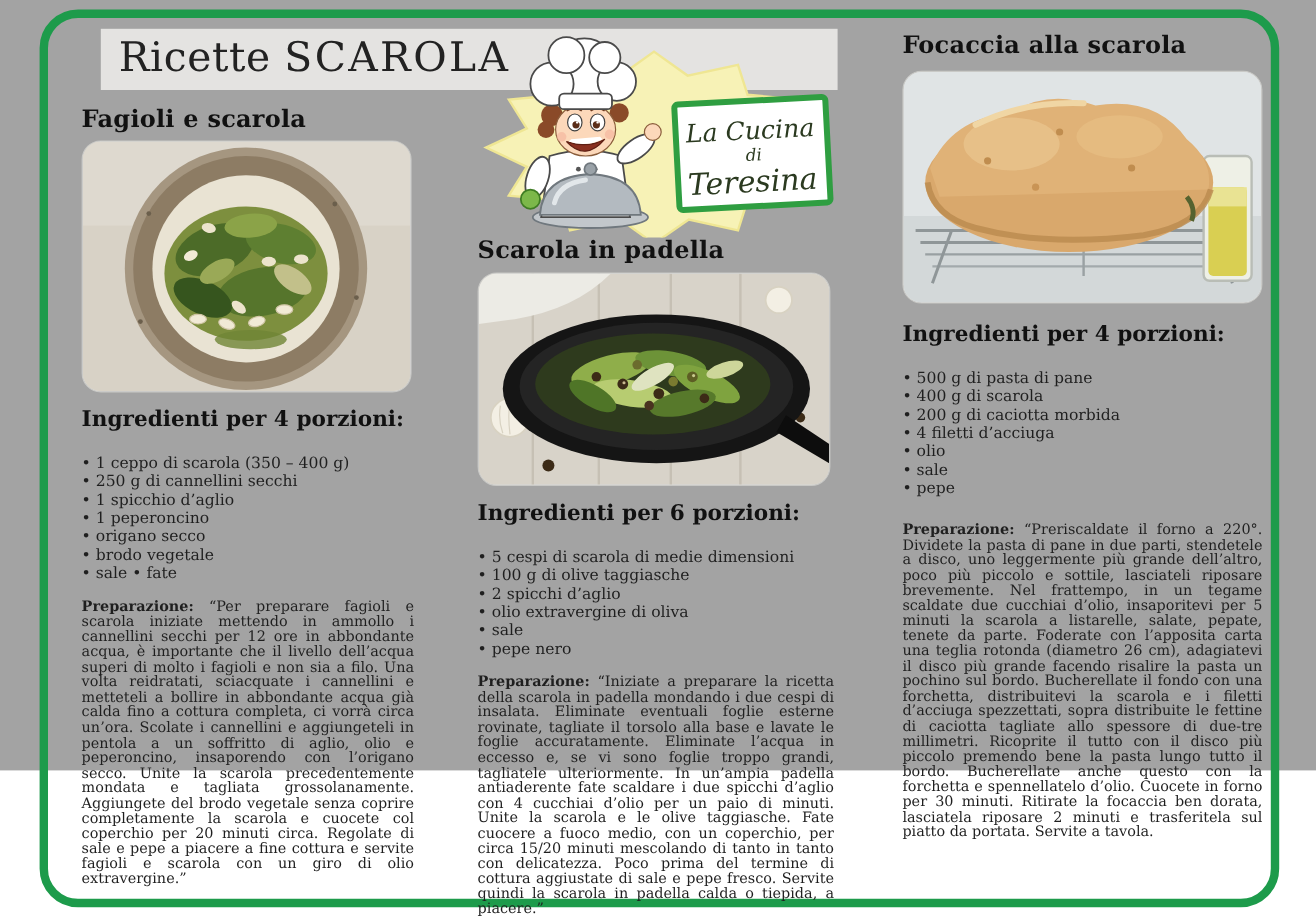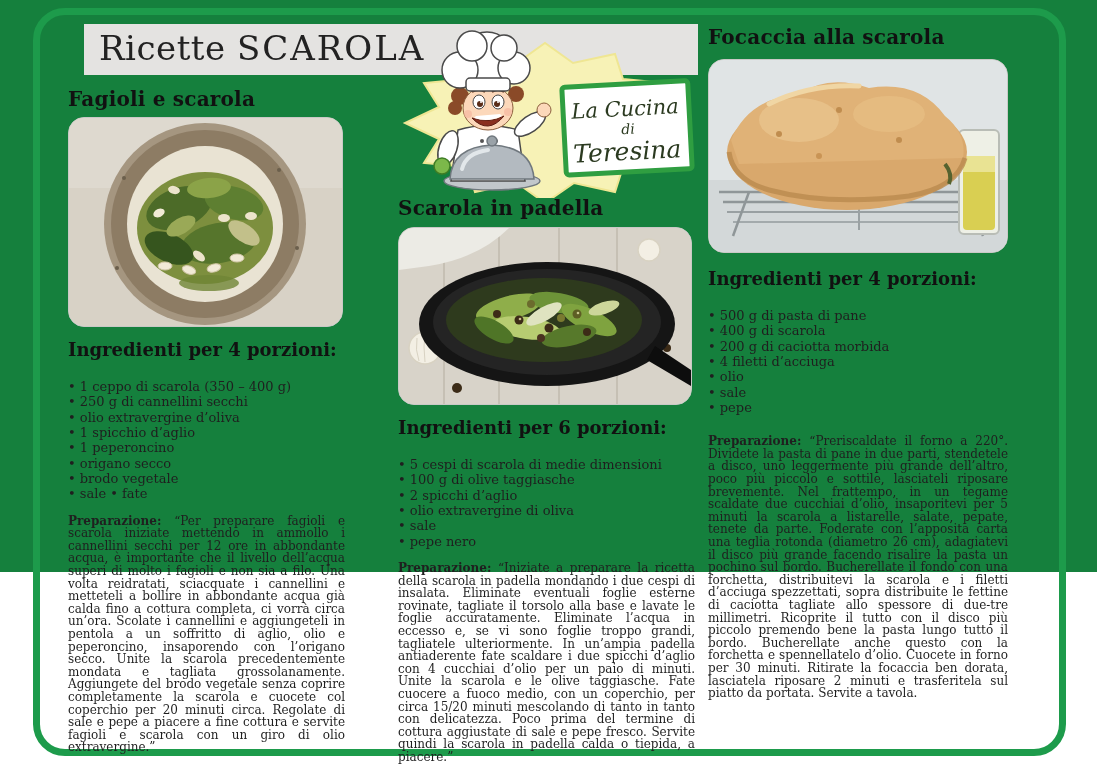--- a/index.html
+++ b/index.html
@@ -1,39 +1,39 @@
 <!DOCTYPE html>
 <html lang="it"><head>
 <meta charset="utf-8">
 <style>
   html,body{margin:0;padding:0;}
   body{
     width:1097px;height:770px;background:#ffffff;
     font-family:"DejaVu Serif","Liberation Serif",serif;
     color:#1f1f1f;overflow:hidden;
   }
-  .canvas{position:relative;width:1097px;height:572px;background:#15803d;}
+  .canvas{position:relative;width:1097px;height:642px;background:#a3a3a3;}
   .frame{
     position:absolute;left:33px;top:8px;width:1033px;height:748px;
     border:7px solid #1d9b4b;border-radius:32px;box-sizing:border-box;
     pointer-events:none;
   }
   .titlebar{
     position:absolute;left:84px;top:24px;width:614px;height:51px;
     background:#e4e3e1;
   }
   .page-title{
     position:absolute;left:99px;top:31px;font-size:34px;line-height:1;
     color:#222;white-space:nowrap;letter-spacing:.5px;
   }
   .page-title .main{letter-spacing:2px;}
   .col{position:absolute;}
   .col-left{left:68px;top:88px;width:277px;}
   .col-mid{left:398px;top:197px;width:297px;}
-  .col-right{left:708px;top:26px;width:300px;}
+  .col-right{left:752px;top:26px;width:300px;}
   h2.rtitle{
     margin:0;font-size:20px;font-weight:bold;color:#111;line-height:1.1;
     font-family:"DejaVu Serif",serif;letter-spacing:.2px;
   }
   .photo{
     display:block;border-radius:16px;overflow:hidden;
     border:1px solid #c9c9c6;box-sizing:border-box;background:#ddd;
   }
   .photo svg{display:block;}
   .ph-left{margin-top:7px;width:275px;height:210px;}
@@ -158,21 +158,20 @@
         <ellipse cx="182" cy="98" rx="6" ry="4" fill="#ece4cc"></ellipse>
         <ellipse cx="90" cy="95" rx="6" ry="4" transform="rotate(-25 90 95)" fill="#f1ead6"></ellipse>
         <ellipse cx="140" cy="165" rx="30" ry="8" fill="#6f8436" opacity=".8"></ellipse>
       </svg>
     </div>
 
     <p class="ing-head">Ingredienti per 4 porzioni:</p>
     <div class="ing-list">
         <div class="ing-item">• 1 ceppo di scarola (350 – 400 g)</div>
         <div class="ing-item">• 250 g di cannellini secchi</div>
-        <div class="ing-item">• olio extravergine d’oliva</div>
         <div class="ing-item">• 1 spicchio d’aglio</div>
         <div class="ing-item">• 1 peperoncino</div>
         <div class="ing-item">• origano secco</div>
         <div class="ing-item">• brodo vegetale</div>
         <div class="ing-item">• sale  • fate</div>
       </div>
 
     <p class="prep"><b>Preparazione:</b> <span>“Per preparare fagioli e scarola iniziate mettendo in ammollo i cannellini secchi per 12 ore in abbondante acqua, è importante che il livello dell’acqua superi di molto i fagioli e non sia a filo. Una volta reidratati, sciacquate i cannellini e metteteli a bollire in abbondante acqua già calda fino a cottura completa, ci vorrà circa un’ora. Scolate i cannellini e aggiungeteli in pentola a un soffritto di aglio, olio e peperoncino, insaporendo con l’origano secco. Unite la scarola precedentemente mondata e tagliata grossolanamente. Aggiungete del brodo vegetale senza coprire completamente la scarola e cuocete col coperchio per 20 minuti circa. Regolate di sale e pepe a piacere a fine cottura e servite fagioli e scarola con un giro di olio extravergine.”</span></p>
   </section>
 

